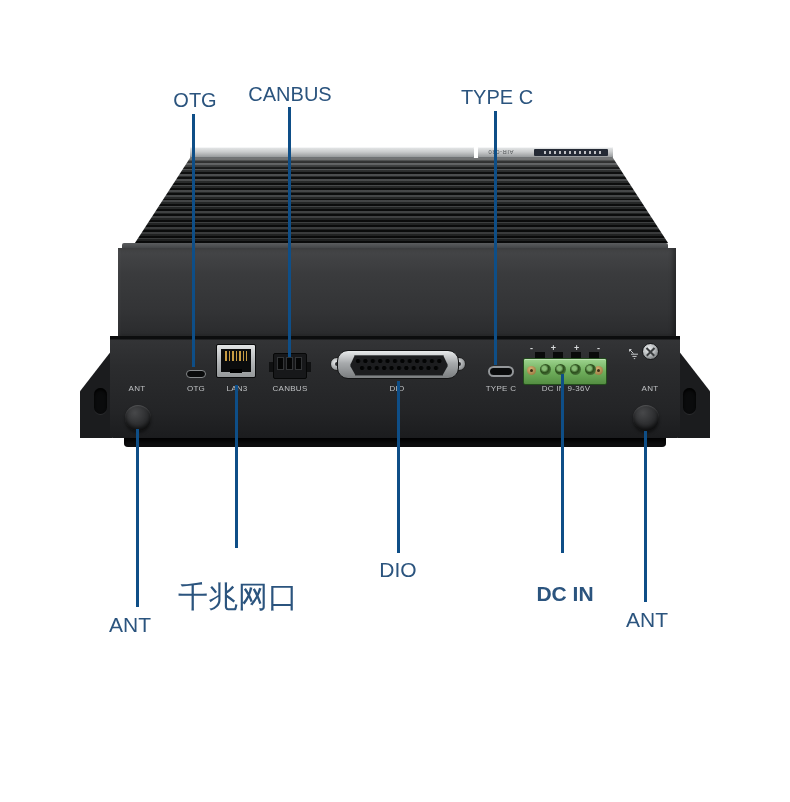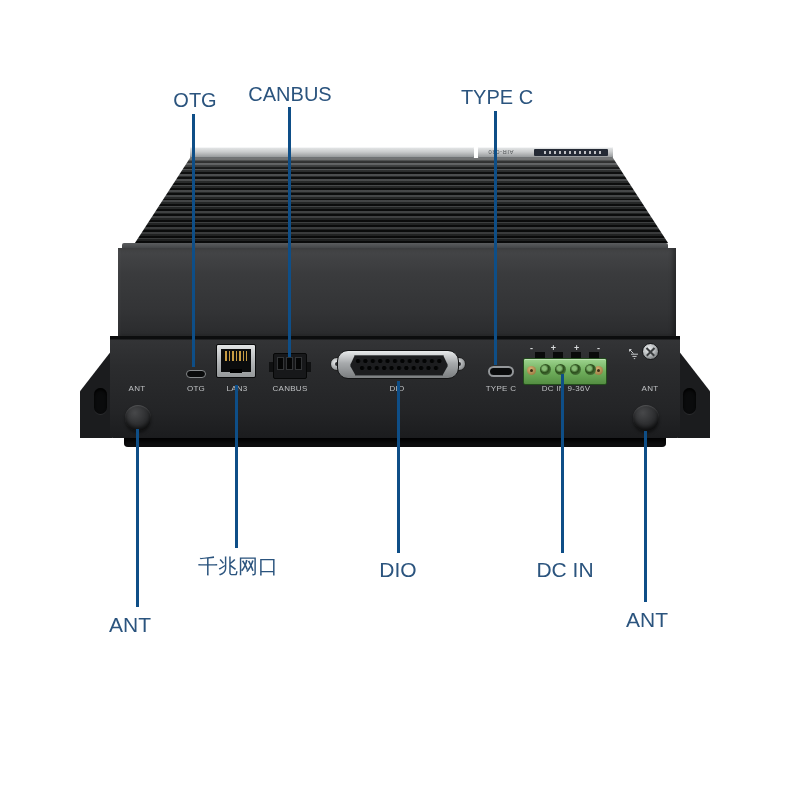--- a/index.html
+++ b/index.html
@@ -3,21 +3,21 @@
 <meta charset="utf-8">
 <style>
   html,body{margin:0;padding:0;}
   body{font-family:"Liberation Sans",sans-serif;}
   .stage{position:relative;width:790px;height:802px;background:#ffffff;overflow:hidden;}
 
   
   .callout{position:absolute;color:#2b547e;text-align:center;white-space:nowrap;}
   .callout.top{font-size:20px;}
   .callout.bottom{font-size:21px;}
-  .callout.cjk{font-size:20px;}
+  .callout.cjk{font-size:30px;margin-top:24px;}
   .caption{position:absolute;left:0;right:0;top:697px;text-align:center;
            font-size:27px;font-weight:bold;color:#17497f;letter-spacing:1px;}
 
   
   .lead{position:absolute;width:3px;background:#0e4e87;}
   .lead-otg   {left:192px;top:114px;height:253px;}
   .lead-canbus{left:288px;top:107px;height:250px;}
   .lead-typec {left:494px;top:111px;height:254px;}
   .lead-ant-l {left:136px;top:429px;height:178px;}
   .lead-lan   {left:235px;top:385px;height:163px;}
@@ -235,16 +235,16 @@
   <div class="lead lead-dcin"></div>
   <div class="lead lead-ant-r"></div>
 
   <div class="callout top" style="left:160px;top:89px;width:70px;">OTG</div>
   <div class="callout top" style="left:240px;top:83px;width:100px;">CANBUS</div>
   <div class="callout top" style="left:447px;top:86px;width:100px;">TYPE C</div>
 
   <div class="callout bottom" style="left:95px;top:613px;width:70px;">ANT</div>
   <div class="callout cjk" style="left:168px;top:553px;width:140px;">千兆网口</div>
   <div class="callout bottom" style="left:348px;top:558px;width:100px;">DIO</div>
-  <div class="callout bottom" style="left:515px;top:558px;width:100px;">DC IN</div>
+  <div class="callout bottom" style="left:515px;top:582px;width:100px;font-weight:bold;">DC IN</div>
   <div class="callout bottom" style="left:612px;top:608px;width:70px;">ANT</div>
 
 </div>
 
 </body></html>

